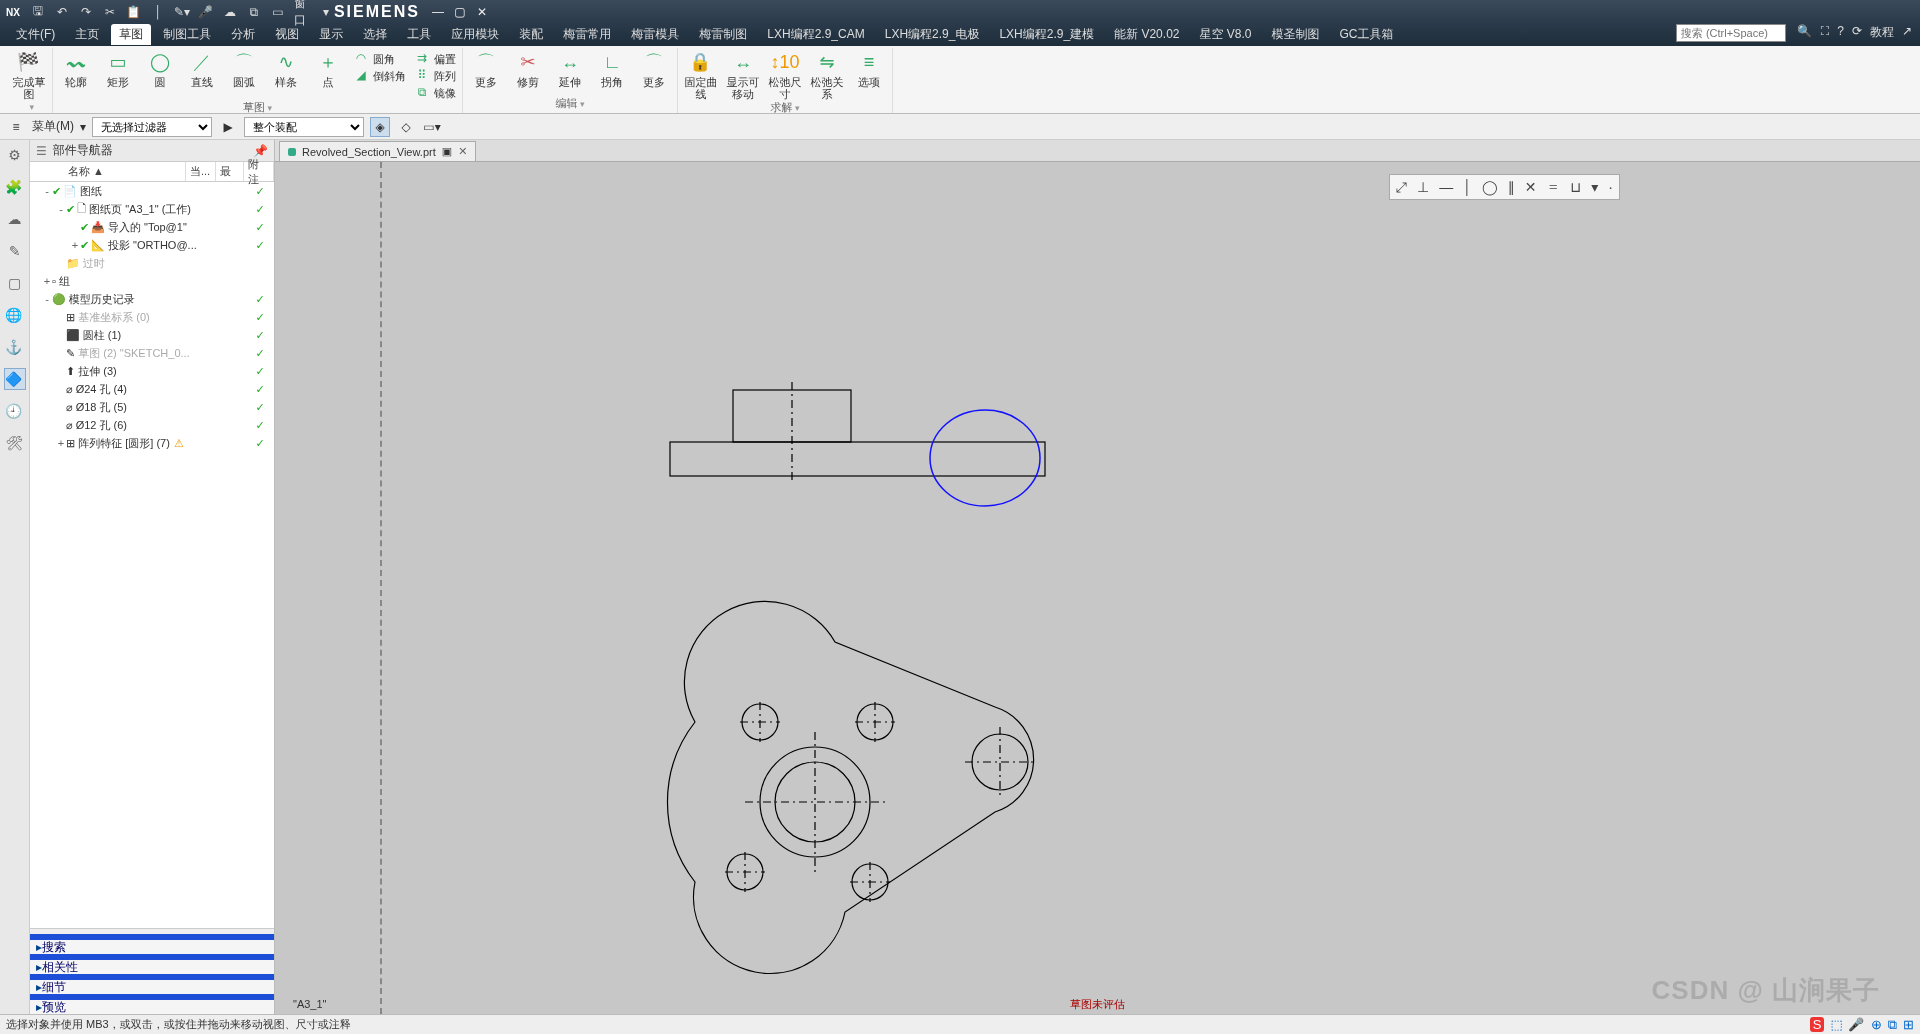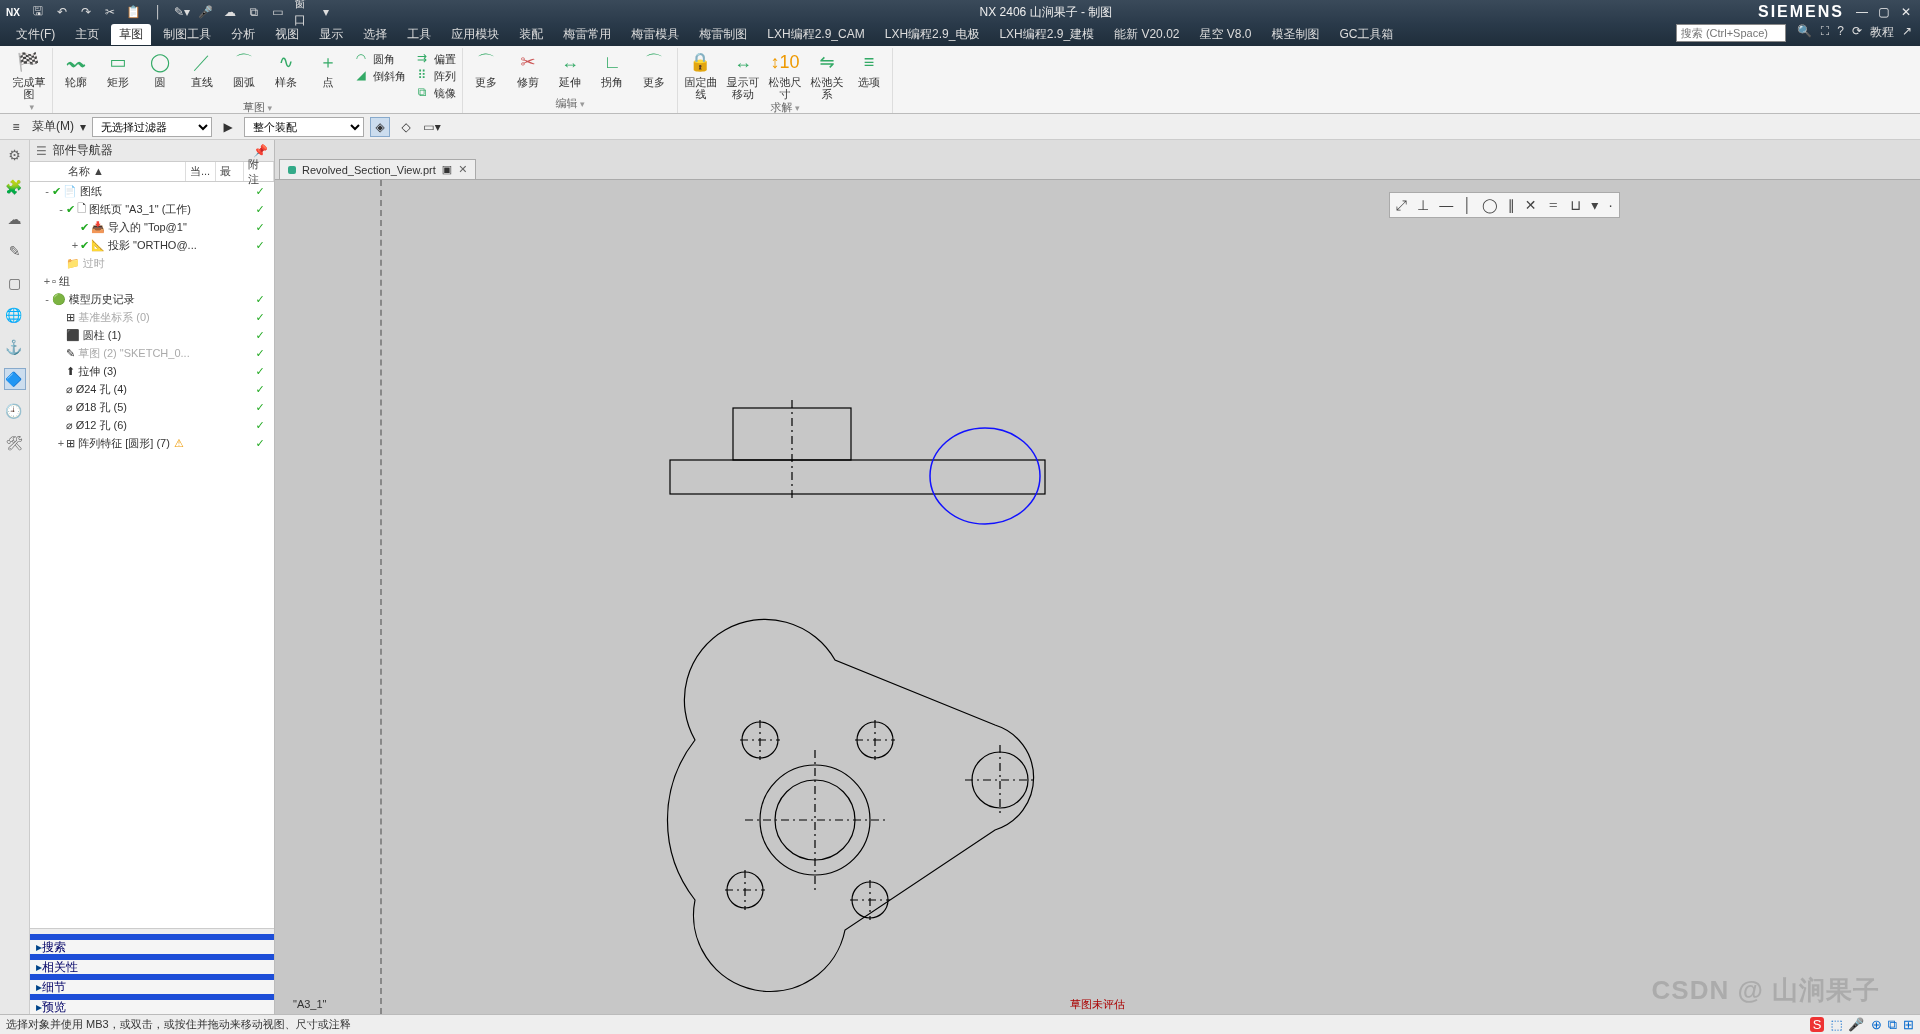--- a/index.html
+++ b/index.html
@@ -66,21 +66,21 @@
 .trow .chk { color:#2a2; margin-right:2px;}
 .trow .nic { margin-right:3px; }
 .trow .txt {  white-space:nowrap; overflow:hidden; text-overflow:ellipsis; max-width:140px;}
 .trow .txt.gray { color:#aaa; }
 .trow .st { margin-left:auto; width:28px; text-align:center; color:#2a2;}
 .panelsec { border-top:6px solid #1d4ed8; height:20px; display:flex; align-items:center; padding:0 6px; background:#f5f5f5; cursor:pointer; font-size:12px; color:#006;}
 .panelsec::before { content:"▸ "; color:#048; }
 
 
 .canvaswrap { flex:1; display:flex; flex-direction:column; background:#c7c7c7;}
-.tabbar { height:40px; background:#ddd; border-bottom:1px solid #aaa; display:flex; align-items:flex-end; padding-left:4px;}
+.tabbar { height:22px; background:#ddd; border-bottom:1px solid #aaa; display:flex; align-items:flex-end; padding-left:4px;}
 .tab { height:20px; background:#eee; border:1px solid #aaa; border-bottom:none; padding:0 8px; display:flex; align-items:center; font-size:11px; gap:6px; cursor:pointer;}
 .tab .dot { width:8px;height:8px; background:#3a8; border-radius:2px;}
 .tab .x { cursor:pointer; color:#666;}
 .canvas { flex:1; position:relative; background:#c7c7c7;}
 .sheetborder { position:absolute; left:105px; top:0; bottom:0; border-left:2px dashed #888;}
 .toolfloat { position:absolute; top:12px; right:300px; background:#f5f5f5; border:1px solid #aaa; height:26px; display:flex; align-items:center; padding:0 6px; gap:10px;}
 .toolfloat span { font-size:14px; color:#444; cursor:pointer;}
 svg.drawing { position:absolute; left:0; top:0; width:100%; height:100%; }
 .sheetname { position:absolute; left:18px; bottom:4px; font-size:11px; color:#333;}
 .evalnote { position:absolute; left:50%; bottom:2px; transform:translateX(-50%); font-size:11px; color:#a00;}
@@ -105,21 +105,20 @@
     <span>📋</span>
     <span>│</span>
     <span>✎▾</span>
     <span>🎤</span>
     <span>☁</span>
     <span>⧉</span>
     <span>▭</span>
     <span>窗口</span>
       <span>▾</span>
   </div>
-  <div class="title">NX 2406 山涧果子 - 制图</div>
   <div class="brand">SIEMENS</div>
   <div class="winbtns">
     <span>―</span>
     <span>▢</span>
     <span>✕</span>
   </div>
 </div>
 
 <div class="menubar">
   <div id="menus" style="display: contents;"><div class="mitem">文件(F)</div><div class="mitem">主页</div><div class="mitem active">草图</div><div class="mitem">制图工具</div><div class="mitem">分析</div><div class="mitem">视图</div><div class="mitem">显示</div><div class="mitem">选择</div><div class="mitem">工具</div><div class="mitem">应用模块</div><div class="mitem">装配</div><div class="mitem">梅雷常用</div><div class="mitem">梅雷模具</div><div class="mitem">梅雷制图</div><div class="mitem">LXH编程2.9_CAM</div><div class="mitem">LXH编程2.9_电极</div><div class="mitem">LXH编程2.9_建模</div><div class="mitem">能新 V20.02</div><div class="mitem">星空 V8.0</div><div class="mitem">模圣制图</div><div class="mitem">GC工具箱</div></div>

